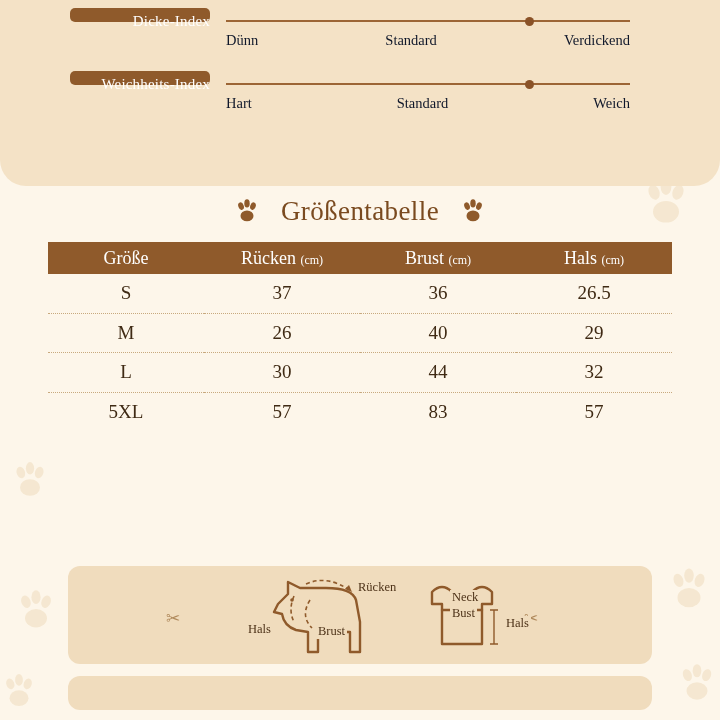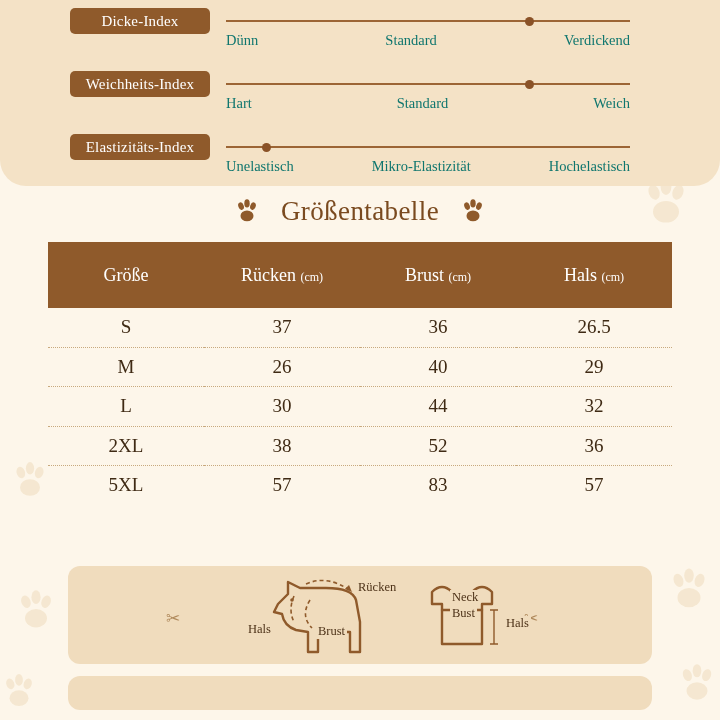--- a/index.html
+++ b/index.html
@@ -37,27 +37,27 @@
   .index-row {
     position: absolute;
     left: 0;
     width: 720px;
     height: 56px;
   }
   .index-label {
     position: absolute;
     left: 70px;
     width: 140px;
-    height: 26px;
+    height: 14px;
     background: #8f5a2b;
     color: #fff;
     border-radius: 5px;
     font-size: 15px;
     line-height: 26px;
-    text-align: center;
+    text-align: right;
     letter-spacing: .2px;
   }
   .slider-track {
     position: absolute;
     left: 226px;
     width: 404px;
     height: 2px;
     background: #9c6535;
     top: 12px;
   }
@@ -70,21 +70,21 @@
     top: -3.5px;
   }
   .slider-ticks {
     position: absolute;
     left: 226px;
     width: 404px;
     top: 24px;
     display: flex;
     justify-content: space-between;
     font-size: 14.5px;
-    color: #0f766e;
+    color: #0f172a;
   }
   .slider-ticks span { white-space: nowrap; }
 
   
   .title-wrap {
     position: absolute;
     top: 196px;
     left: 0;
     width: 720px;
     text-align: center;
@@ -105,21 +105,21 @@
     width: 100%;
     border-collapse: collapse;
     font-size: 19px;
   }
   thead th {
     background: #8f5a2b;
     color: #fff;
     font-weight: normal;
     font-size: 18px;
     height: 32px;
-    padding: 17px;
+    padding: 0;
   }
   thead th small { font-size: 12px; }
   tbody td {
     height: 36.5px;
     text-align: center;
     color: #3f2a14;
     border-bottom: 1px dotted #c8a97e;
     font-size: 19px;
   }
   tbody tr:last-child td { border-bottom: none; }
@@ -290,31 +290,20 @@
     <div class="slider-track">
       <div class="slider-dot" style="left:74%;"></div>
     </div>
     <div class="slider-ticks">
       <span>Hart</span>
       <span>Standard</span>
       <span>Weich</span>
     </div>
   </div>
 
-  <div class="index-row" style="top:134px;">
-    <div class="index-label">Elastizitäts-Index</div>
-    <div class="slider-track">
-      <div class="slider-dot" style="left:9%;"></div>
-    </div>
-    <div class="slider-ticks">
-      <span>Unelastisch</span>
-      <span>Mikro-Elastizität</span>
-      <span>Hochelastisch</span>
-    </div>
-  </div>
 </div>
 
 <div class="title-wrap">
   <span class="pawicon">
     <svg width="26" height="26" viewBox="0 0 48 48">
         <g fill="#8f5a2b">
       <ellipse cx="13" cy="15" rx="5" ry="7" transform="rotate(-20 13 15)"></ellipse>
       <ellipse cx="24" cy="10" rx="5" ry="7.5"></ellipse>
       <ellipse cx="35" cy="15" rx="5" ry="7" transform="rotate(20 35 15)"></ellipse>
       <ellipse cx="24" cy="33" rx="12" ry="10"></ellipse>
@@ -368,26 +357,20 @@
         <td>40</td>
         <td>29</td>
       </tr>
       <tr>
         <td>L</td>
         <td>30</td>
         <td>44</td>
         <td>32</td>
       </tr>
       <tr>
-        <td>2XL</td>
-        <td>38</td>
-        <td>52</td>
-        <td>36</td>
-      </tr>
-      <tr>
         <td>5XL</td>
         <td>57</td>
         <td>83</td>
         <td>57</td>
       </tr>
     </tbody>
   </table>
 </div>
 
 <div class="measure-panel">

